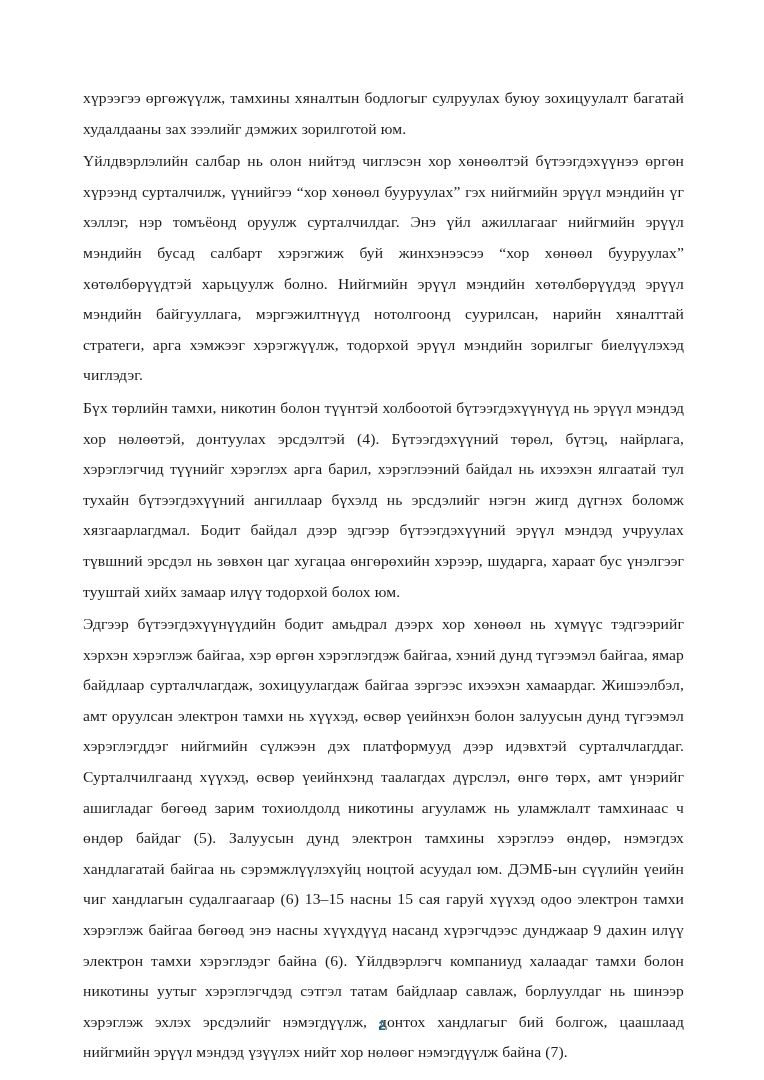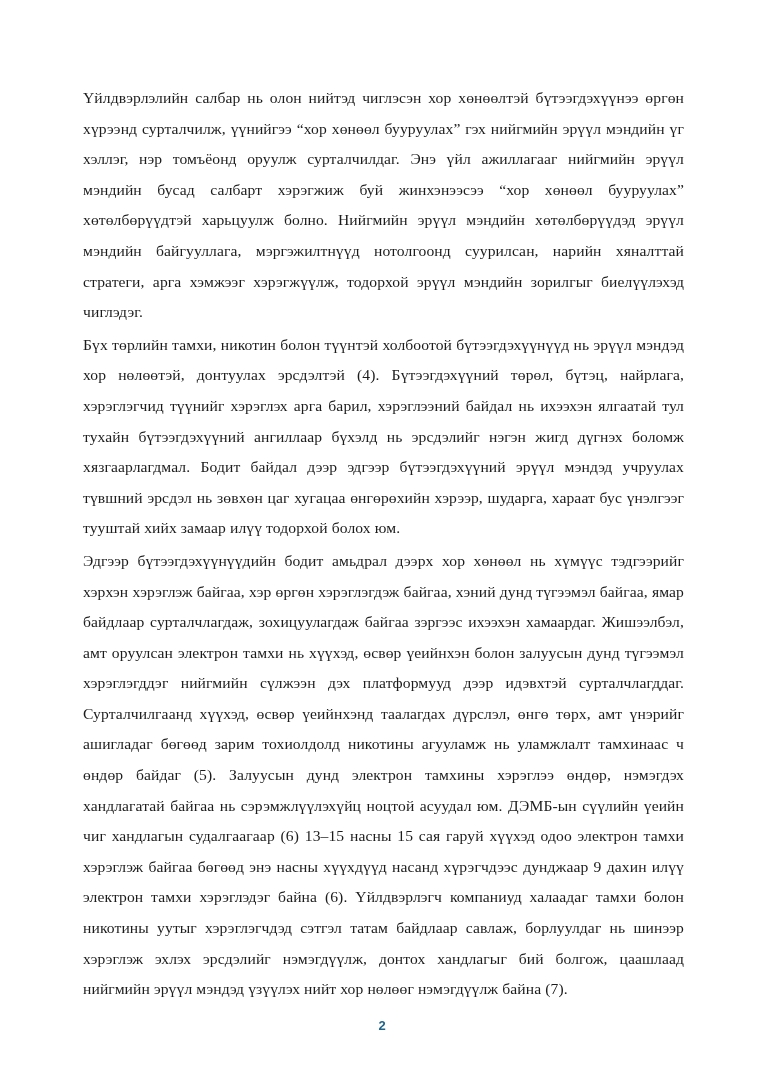--- a/index.html
+++ b/index.html
@@ -43,20 +43,21 @@
     font-size: 13px;
     font-weight: 700;
     color: #1f6589;
   }
 </style>
 </head>
 <body>
 
 <div class="page">
   <div class="content">
+    <p>хүрээгээ өргөжүүлж, тамхины хяналтын бодлогыг сулруулах буюу зохицуулалт багатай худалдааны зах зээлийг дэмжих зорилготой юм.</p>
     <p>Үйлдвэрлэлийн салбар нь олон нийтэд чиглэсэн хор хөнөөлтэй бүтээгдэхүүнээ өргөн хүрээнд сурталчилж, үүнийгээ “хор хөнөөл бууруулах” гэх нийгмийн эрүүл мэндийн үг хэллэг, нэр томъёонд оруулж сурталчилдаг. Энэ үйл ажиллагааг нийгмийн эрүүл мэндийн бусад салбарт хэрэгжиж буй жинхэнээсээ “хор хөнөөл бууруулах” хөтөлбөрүүдтэй харьцуулж болно. Нийгмийн эрүүл мэндийн хөтөлбөрүүдэд эрүүл мэндийн байгууллага, мэргэжилтнүүд нотолгоонд суурилсан, нарийн хяналттай стратеги, арга хэмжээг хэрэгжүүлж, тодорхой эрүүл мэндийн зорилгыг биелүүлэхэд чиглэдэг.</p>
     <p>Бүх төрлийн тамхи, никотин болон түүнтэй холбоотой бүтээгдэхүүнүүд нь эрүүл мэндэд хор нөлөөтэй, донтуулах эрсдэлтэй (4). Бүтээгдэхүүний төрөл, бүтэц, найрлага, хэрэглэгчид түүнийг хэрэглэх арга барил, хэрэглээний байдал нь ихээхэн ялгаатай тул тухайн бүтээгдэхүүний ангиллаар бүхэлд нь эрсдэлийг нэгэн жигд дүгнэх боломж хязгаарлагдмал. Бодит байдал дээр эдгээр бүтээгдэхүүний эрүүл мэндэд учруулах түвшний эрсдэл нь зөвхөн цаг хугацаа өнгөрөхийн хэрээр, шударга, хараат бус үнэлгээг тууштай хийх замаар илүү тодорхой болох юм.</p>
     <p>Эдгээр бүтээгдэхүүнүүдийн бодит амьдрал дээрх хор хөнөөл нь хүмүүс тэдгээрийг хэрхэн хэрэглэж байгаа, хэр өргөн хэрэглэгдэж байгаа, хэний дунд түгээмэл байгаа, ямар байдлаар сурталчлагдаж, зохицуулагдаж байгаа зэргээс ихээхэн хамаардаг. Жишээлбэл, амт оруулсан электрон тамхи нь хүүхэд, өсвөр үеийнхэн болон залуусын дунд түгээмэл хэрэглэгддэг нийгмийн сүлжээн дэх платформууд дээр идэвхтэй сурталчлагддаг. Сурталчилгаанд хүүхэд, өсвөр үеийнхэнд таалагдах дүрслэл, өнгө төрх, амт үнэрийг ашигладаг бөгөөд зарим тохиолдолд никотины агууламж нь уламжлалт тамхинаас ч өндөр байдаг (5). Залуусын дунд электрон тамхины хэрэглээ өндөр, нэмэгдэх хандлагатай байгаа нь сэрэмжлүүлэхүйц ноцтой асуудал юм. ДЭМБ-ын сүүлийн үеийн чиг хандлагын судалгаагаар (6) 13–15 насны 15 сая гаруй хүүхэд одоо электрон тамхи хэрэглэж байгаа бөгөөд энэ насны хүүхдүүд насанд хүрэгчдээс дунджаар 9 дахин илүү электрон тамхи хэрэглэдэг байна (6). Үйлдвэрлэгч компаниуд халаадаг тамхи болон никотины уутыг хэрэглэгчдэд сэтгэл татам байдлаар савлаж, борлуулдаг нь шинээр хэрэглэж эхлэх эрсдэлийг нэмэгдүүлж, донтох хандлагыг бий болгож, цаашлаад нийгмийн эрүүл мэндэд үзүүлэх нийт хор нөлөөг нэмэгдүүлж байна (7).</p>
   </div>
   <div class="footer">
     <span class="page-number" style="color: rgb(31, 101, 137);">2</span>
   </div>
 </div>
 
 </body></html>

